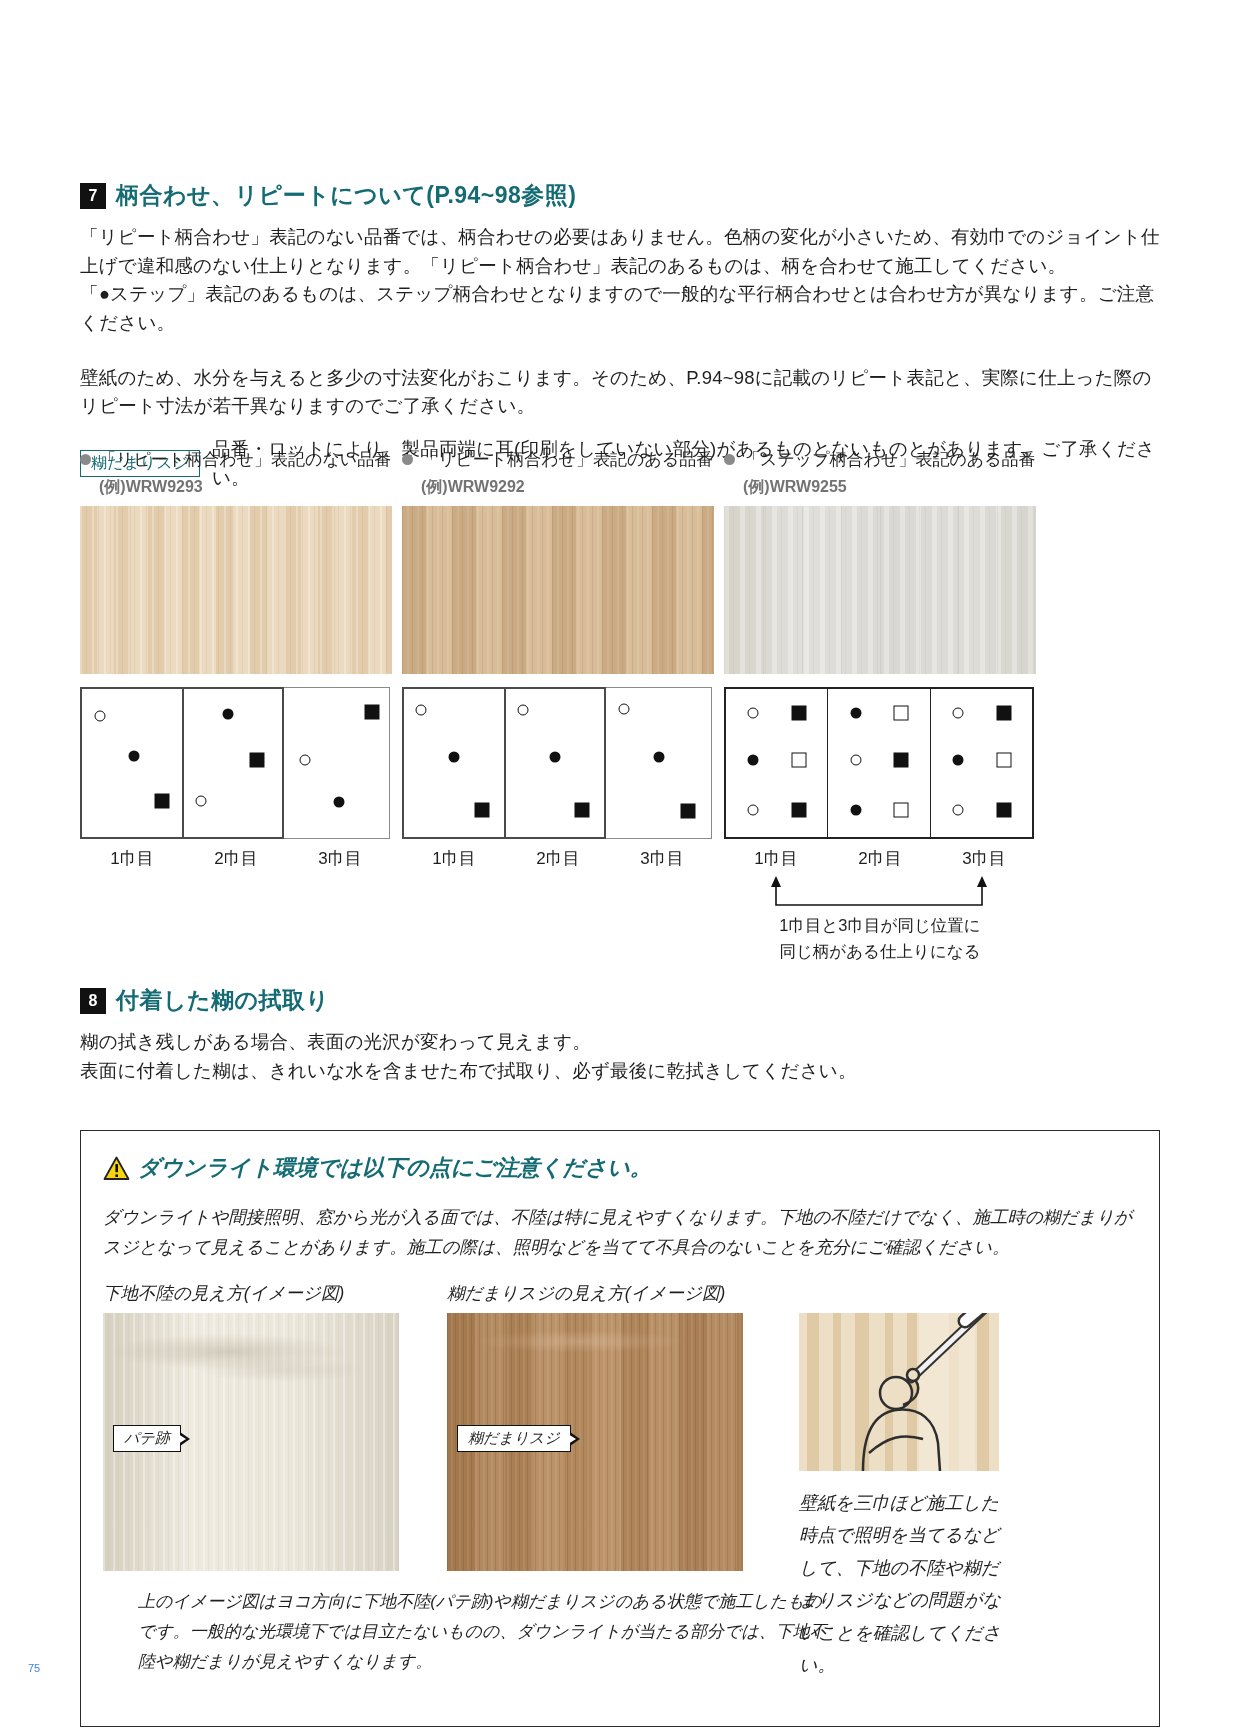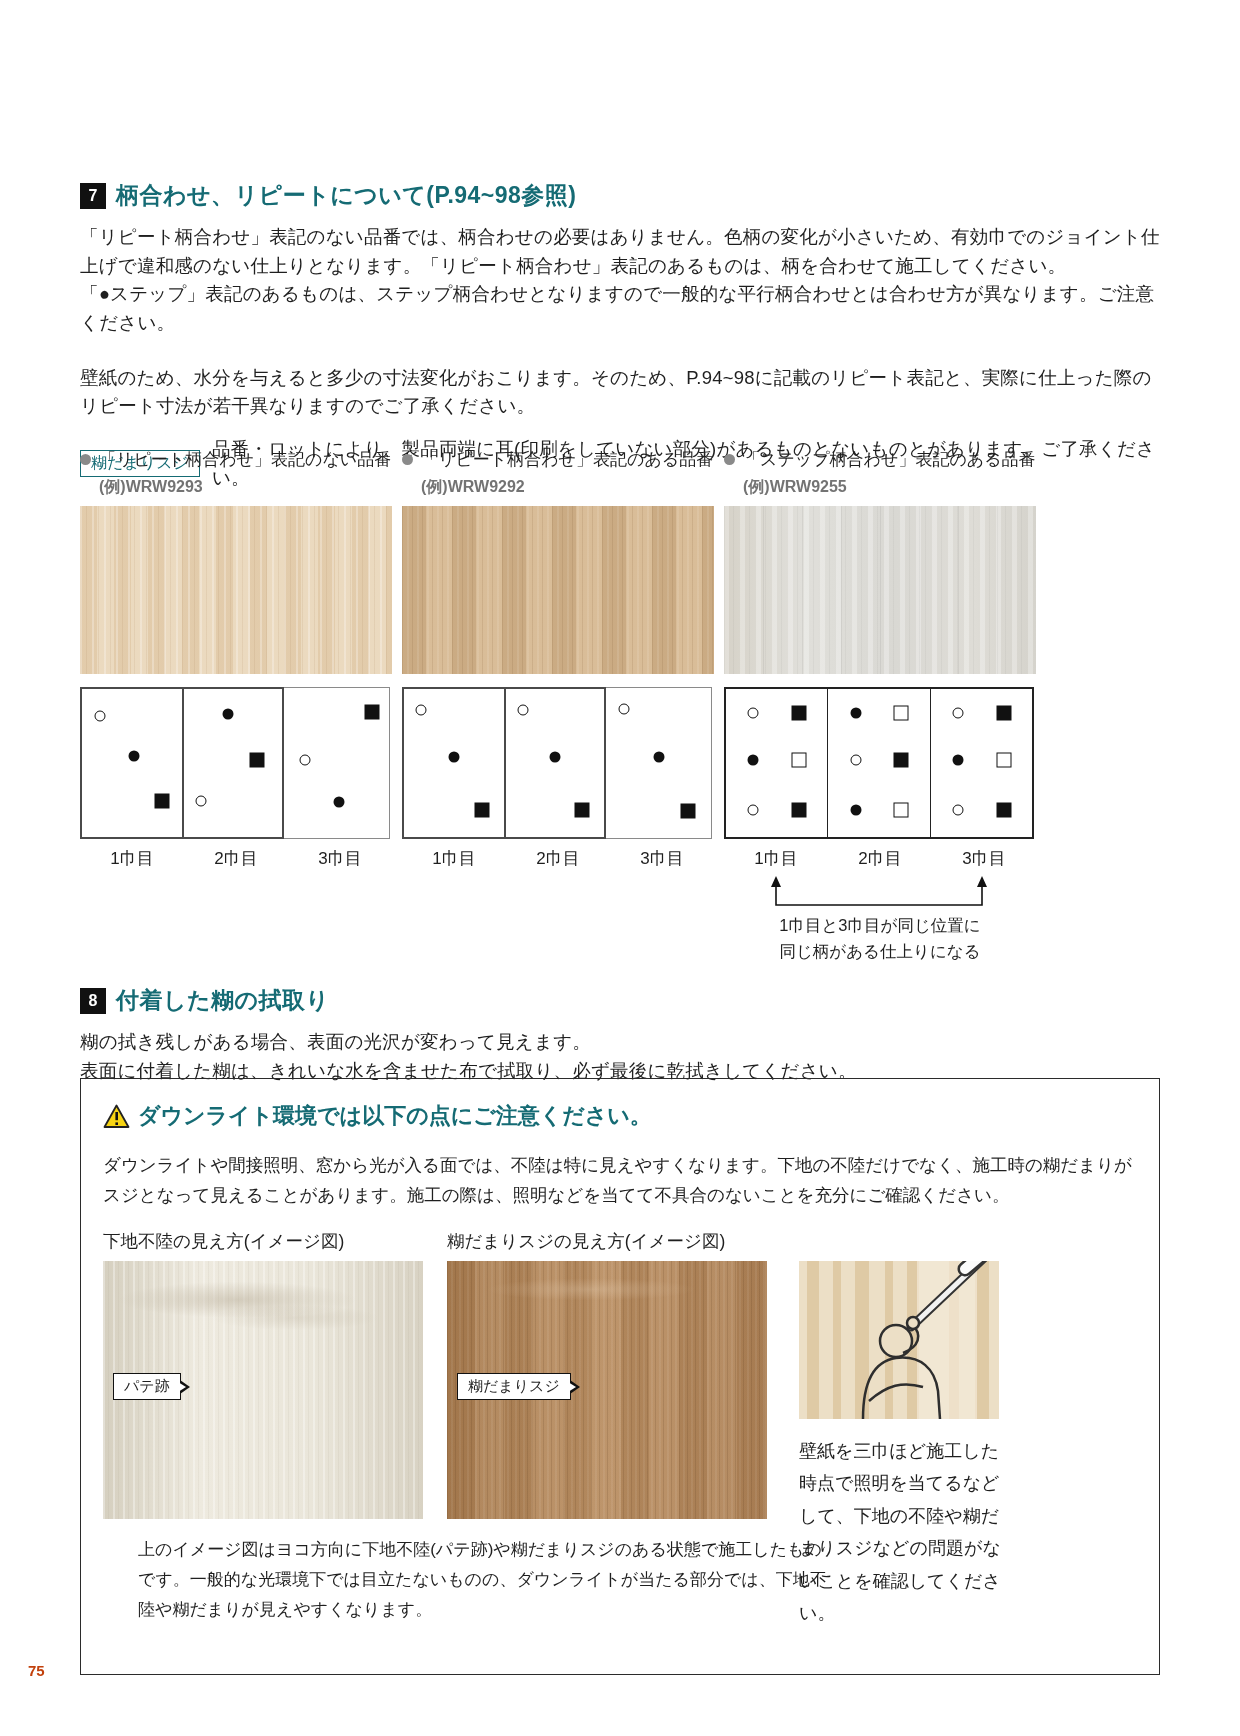--- a/index.html
+++ b/index.html
@@ -53,47 +53,47 @@
   .s-fc{width:11px;height:11px;border-radius:50%;background:#111;}
   .s-fs{width:15px;height:15px;background:#111;}
   .s-os{width:15px;height:15px;border:1.8px solid #111;background:#fff;}
 
   .wlabels{display:flex;margin-top:8px;}
   .wlabels span{flex:1;text-align:center;font-size:17px;}
   .annot{margin-top:4px;text-align:center;}
   .annot-text{font-size:16.5px;line-height:1.6;}
 
   
-  #warnbox{position:absolute;left:80px;top:1078px;width:1080px;height:597px;border:1.5px solid #2b2b2b;box-sizing:border-box;}
+  #warnbox{position:absolute;left:80px;top:1130px;width:1080px;height:597px;border:1.5px solid #2b2b2b;box-sizing:border-box;font-style:italic;}
   .warn-title{position:absolute;left:22px;top:22px;display:flex;align-items:center;gap:8px;
               font-size:22px;font-weight:bold;color:#156b74;}
   .warn-body{position:absolute;left:22px;top:72px;width:1038px;font-size:17.5px;line-height:1.7;}
   .img-label{position:absolute;top:150px;font-size:17.5px;}
-  .wimg{position:absolute;top:182px;width:320px;height:258px;}
+  .wimg{position:absolute;top:182px;width:296px;height:258px;}
   .imgA{background-color:#e5e0d4;background-image:
     radial-gradient(ellipse 170px 26px at 42% 15%, rgba(168,155,132,.38), rgba(168,155,132,0) 70%),
     radial-gradient(ellipse 120px 18px at 60% 22%, rgba(168,155,132,.22), rgba(168,155,132,0) 70%),
     repeating-linear-gradient(90deg, rgba(255,255,255,.35) 0 2px, rgba(0,0,0,0) 2px 5px, rgba(140,128,105,.08) 5px 6px, rgba(0,0,0,0) 6px 10px),
     linear-gradient(90deg, #d5cfbf, #eeeadf 30%, #eae6da 65%, #d8d2c3);}
   .imgB{background-color:#b1855a;background-image:
     radial-gradient(ellipse 150px 16px at 45% 11%, rgba(235,215,190,.28), rgba(235,215,190,0) 70%),
     repeating-linear-gradient(90deg, rgba(84,52,22,.16) 0 1px, rgba(0,0,0,0) 1px 4px, rgba(255,255,255,.07) 4px 6px, rgba(0,0,0,0) 6px 8px),
     repeating-linear-gradient(90deg, rgba(84,52,22,.07) 0 28px, rgba(255,240,222,.08) 28px 58px),
     linear-gradient(90deg, #a87c50, #b98e62 45%, #ad8156);}
   .callout{position:absolute;background:#fff;border:1.5px solid #111;font-size:15px;
            padding:3px 10px;white-space:nowrap;}
   .callout::before{content:"";position:absolute;right:-10px;top:50%;transform:translateY(-50%);
            border-left:10px solid #111;border-top:7px solid transparent;border-bottom:7px solid transparent;}
   .callout::after{content:"";position:absolute;right:-6px;top:50%;transform:translateY(-50%);
            border-left:8px solid #fff;border-top:5px solid transparent;border-bottom:5px solid transparent;}
   .warn-caption{position:absolute;left:22px;top:456px;width:700px;font-size:17px;line-height:1.75;margin-left:35px;}
   .illo{position:absolute;left:718px;top:182px;width:200px;height:158px;}
   .side-caption{position:absolute;left:718px;top:356px;width:212px;font-size:18px;line-height:1.8;}
 
-  .pageno{position:absolute;left:28px;top:1662px;font-size:15px;color:#c2410c;font-weight:bold;}
+  .pageno{position:absolute;left:28px;top:1662px;font-size:11px;color:#3b82f6;}
 </style>
 </head>
 <body>
 
 <div class="page">
 
   <div style="position:absolute;left:80px;top:180px;width:1085px;">
     <div class="sec-head">
       <span class="sec-num">7</span>
       <span class="sec-title">柄合わせ、リピートについて(P.94~98参照)</span>

